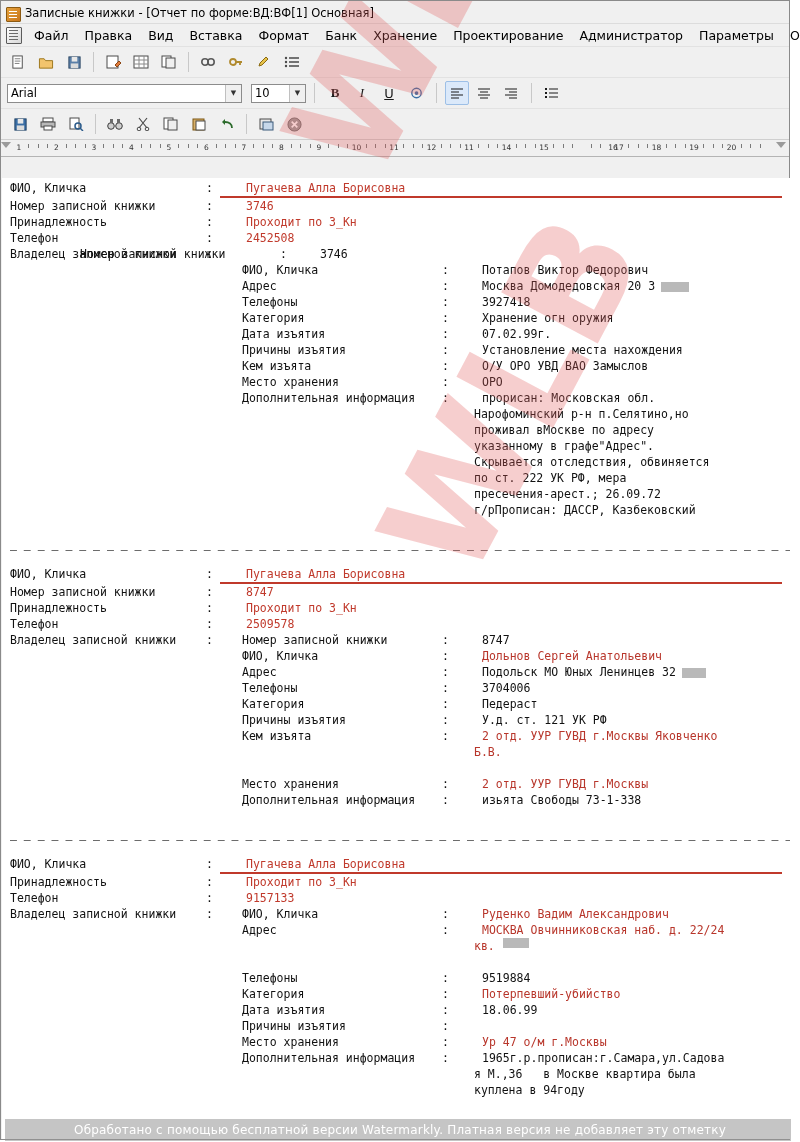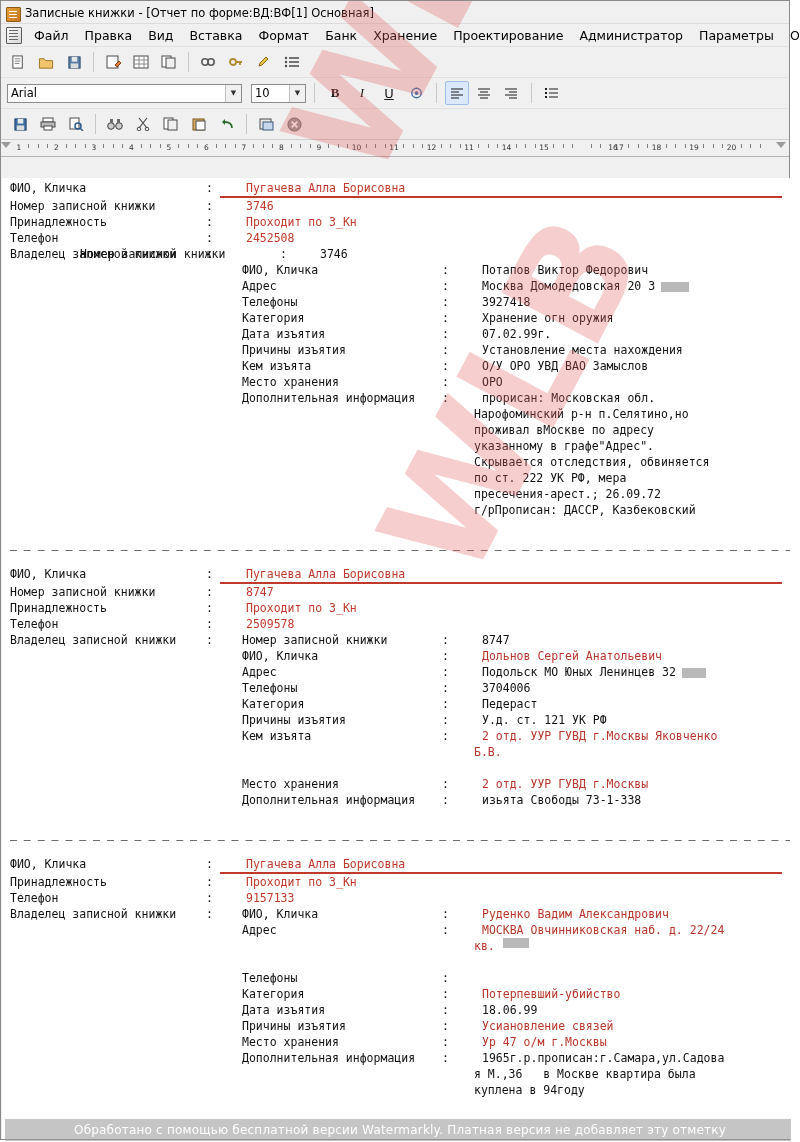--- a/index.html
+++ b/index.html
@@ -667,35 +667,35 @@
           <span class="col-col">:</span>
           <span class="val-col redac">МОСКВА Овчинниковская наб. д. 22/24</span>
         </div>
         <div class="line" style="padding-left:464px;">
           <span class="redac">кв.</span><span class="redact" style="width:26px;margin-left:8px;"></span>
         </div>
         <div class="line" style="height:16px;">&nbsp;</div>
         <div class="line" style="padding-left:232px;">
           <span class="lbl2">Телефоны</span>
           <span class="col-col">:</span>
+          <span class="val-col">9519884</span>
         </div>
         <div class="line" style="padding-left:232px;">
           <span class="lbl2">Категория</span>
           <span class="col-col">:</span>
           <span class="val-col redac">Потерпевший-убийство</span>
         </div>
         <div class="line" style="padding-left:232px;">
           <span class="lbl2">Дата изъятия</span>
           <span class="col-col">:</span>
           <span class="val-col">18.06.99</span>
         </div>
         <div class="line" style="padding-left:232px;">
           <span class="lbl2">Причины изъятия</span>
           <span class="col-col">:</span>
-          <span class="val-col redac">Усиановление связей</span>
         </div>
         <div class="line" style="padding-left:232px;">
           <span class="lbl2">Место хранения</span>
           <span class="col-col">:</span>
           <span class="val-col redac">Ур 47 о/м г.Москвы</span>
         </div>
         <div class="line" style="padding-left:232px;">
           <span class="lbl2">Дополнительная информация</span>
           <span class="col-col">:</span>
           <span class="val-col">1965г.р.прописан:г.Самара,ул.Садова</span>

